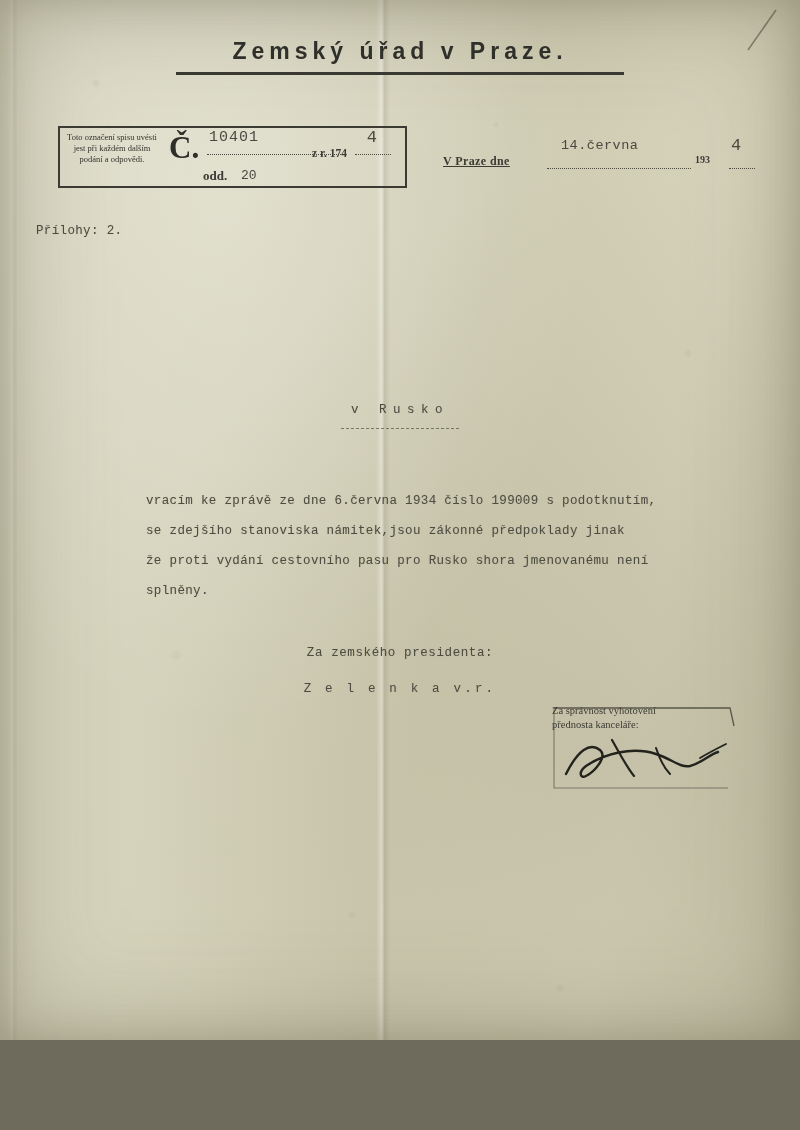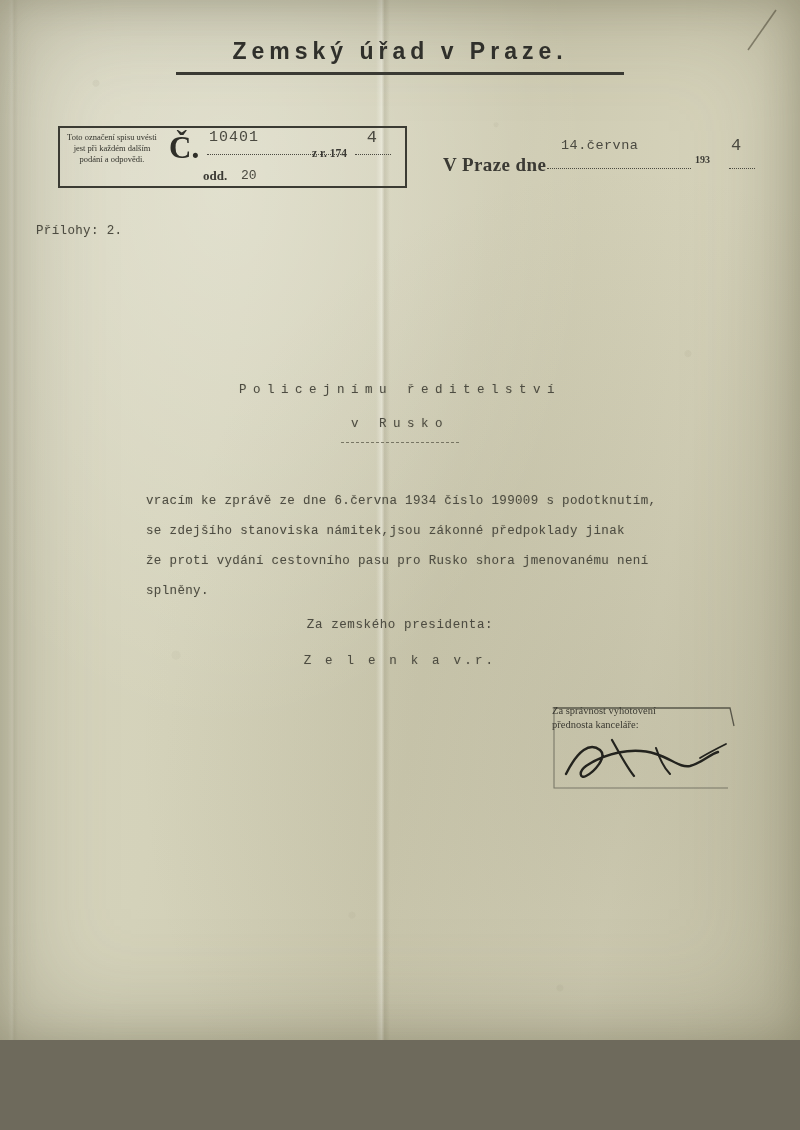--- a/index.html
+++ b/index.html
@@ -159,24 +159,25 @@
 
   .date-block {
     position: relative;
     margin-left: 36px;
     flex: 1;
     height: 58px;
   }
   .date-label {
     position: absolute;
     left: 0; top: 28px;
-    font-size: 19px;
+    font-size: 12px;
     font-weight: bold;
     font-family: "Liberation Serif", serif;
     letter-spacing: .4px;
+    text-decoration: underline;
   }
   .date-value {
     position: absolute;
     left: 118px; top: 12px;
     font-size: 13.5px;
     font-family: "Liberation Mono", monospace;
     color: #4a4940;
     letter-spacing: .5px;
   }
   .date-dots {
@@ -247,21 +248,21 @@
   .body {
     position: absolute;
     top: 448px;
     left: 146px;
     right: 52px;
     line-height: 30px;
   }
 
   .signoff {
     position: absolute;
-    top: 580px;
+    top: 608px;
     left: 0; right: 0;
     text-align: center;
   }
   .signoff .s1 { letter-spacing: .6px; }
   .signoff .s2 { margin-top: 22px; letter-spacing: 3.2px; }
 
   
   .cert {
     position: absolute;
     top: 666px;
@@ -332,21 +333,20 @@
         <span class="date-year-digit">4</span>
       </div>
 
     </div>
 
     <div class="subject tw">
       <div>Přílohy: 2.</div>
     </div>
 
     <div class="addressee tw">
-      <div class="line1">Policejnímu ředitelství</div>
       <div class="line2">v Rusko</div>
       <div class="rule"></div>
     </div>
 
     <div class="body tw">
       <div>vracím ke zprávě ze dne 6.června 1934 číslo 199009 s podotknutím,</div>
       <div>se zdejšího stanoviska námitek,jsou zákonné předpoklady jinak</div>
       <div>že proti vydání cestovního pasu pro Rusko shora jmenovanému není</div>
       <div>splněny.</div>
     </div>

